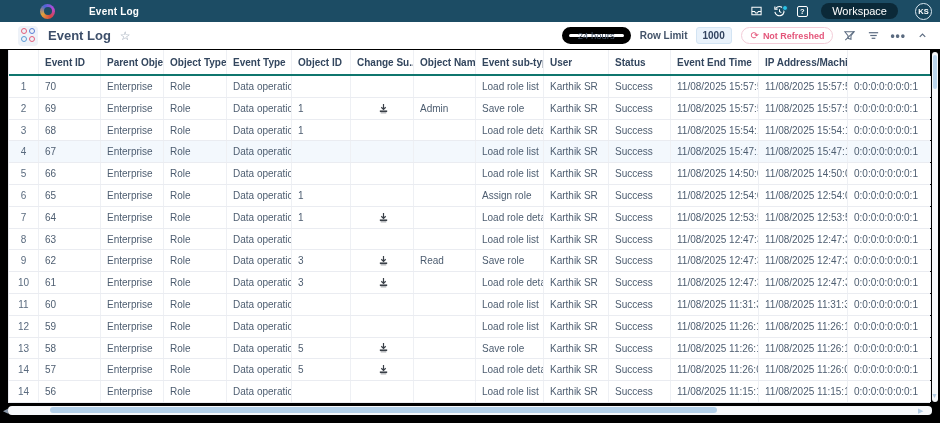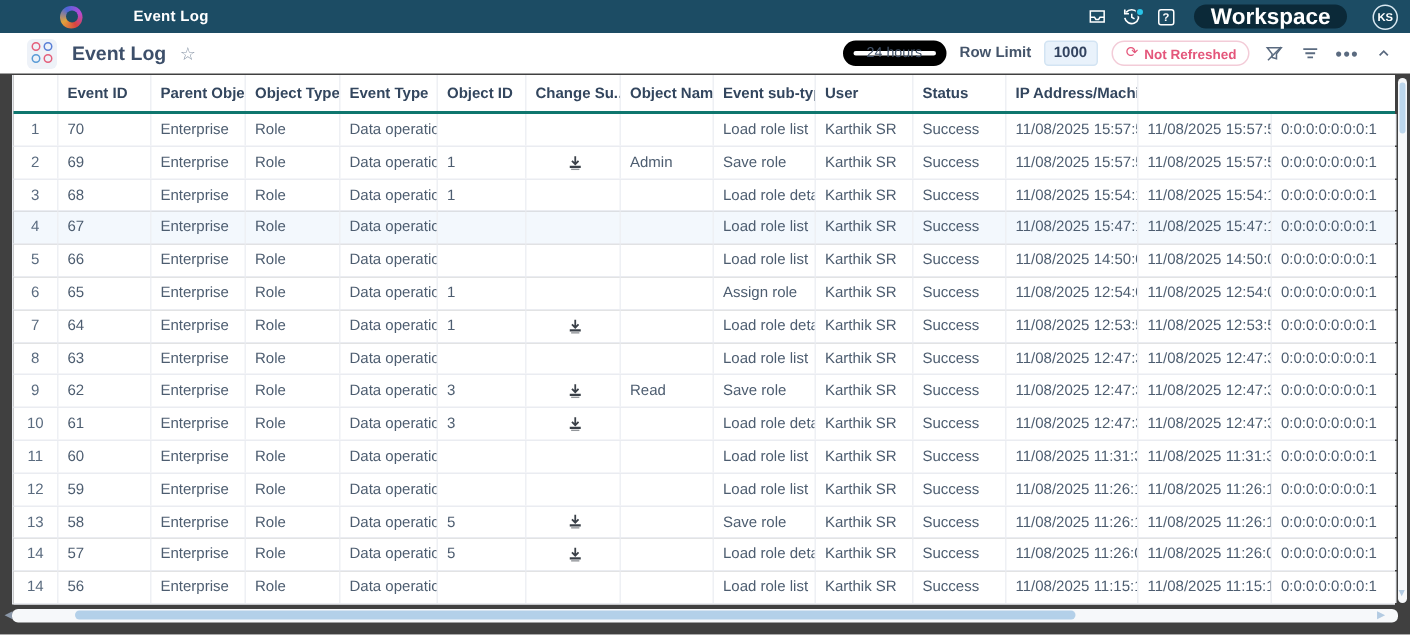--- a/index.html
+++ b/index.html
@@ -1,18 +1,18 @@
 <!DOCTYPE html>
 <html><head>
 <meta charset="utf-8">
 <style>
   * { margin:0; padding:0; box-sizing:border-box; }
   html,body { width:940px; height:423px; overflow:hidden; background:#fdfdfe;
     font-family:"Liberation Sans","DejaVu Sans",sans-serif; }
-  .app { position:relative; width:940px; height:423px; background:#404040; }
+  .app { position:relative; width:940px; height:423px; background:#000000; }
 
   
   .topbar { position:absolute; top:0; left:0; width:940px; height:22px;
     background:#1c4c64; display:flex; align-items:center; }
   .logo { width:15px; height:15px; border-radius:50%; margin-left:40px;
     background:conic-gradient(from 150deg,#d9443f,#e2a23b,#4a66d9,#b44ad9,#d9443f);
     position:relative; }
   .logo::after { content:""; position:absolute; inset:3.5px; border-radius:50%;
     background:#1c4c64; }
   .topbar-title { color:#ffffff; font-size:10px; font-weight:700; margin-left:34px;
@@ -21,21 +21,21 @@
     padding-right:8px; }
   .tb-icon { width:14px; height:14px; display:flex; align-items:center;
     justify-content:center; position:relative; color:#fff; }
   .tb-icon svg { display:block; }
   .badge-dot { position:absolute; top:1px; right:-2px; width:6px; height:6px;
     border-radius:50%; background:#29c4e8; border:1px solid #1c4c64; }
   .help-box { width:11px; height:11px; border:1px solid #fff; border-radius:2px;
     color:#fff; font-size:7.5px; font-weight:700; display:flex; align-items:center;
     justify-content:center; }
   .workspace-btn { height:16px; background:#0b2938; border-radius:9px; color:#fff;
-    font-size:15px; font-weight:700; display:flex; align-items:center; padding:0 11px;
+    font-size:11px; font-weight:400; display:flex; align-items:center; padding:0 11px;
     margin-left:3px; }
   .avatar { width:17px; height:17px; border-radius:50%; border:1.5px solid #d9e8f1;
     background:#16445b; color:#fff; font-size:7.5px; font-weight:700;
     display:flex; align-items:center; justify-content:center; margin-left:8px; }
 
   
   .subheader { position:absolute; top:22px; left:0; width:940px; height:27px;
     background:#ffffff; display:flex; align-items:center; padding:0 10px 0 18px; }
   .app-icon { width:20px; height:20px; background:#eef2f8; border-radius:4px;
     display:grid; grid-template-columns:7px 7px; grid-template-rows:7px 7px;
@@ -172,20 +172,21 @@
       <div class="th">Event ID</div>
       <div class="th">Parent Obje...</div>
       <div class="th">Object Type</div>
       <div class="th">Event Type</div>
       <div class="th">Object ID</div>
       <div class="th">Change Su...</div>
       <div class="th">Object Name</div>
       <div class="th">Event sub-type</div>
       <div class="th">User</div>
       <div class="th">Status</div>
+      <div class="th">Event End Time</div>
       <div class="th">IP Address/Machine</div>
     </div>
     <div>
         <div class="tr grid-row">
     <div class="td c-num">1</div>
     <div class="td">70</div>
     <div class="td">Enterprise</div>
     <div class="td">Role</div>
     <div class="td">Data operation</div>
     <div class="td"></div>

